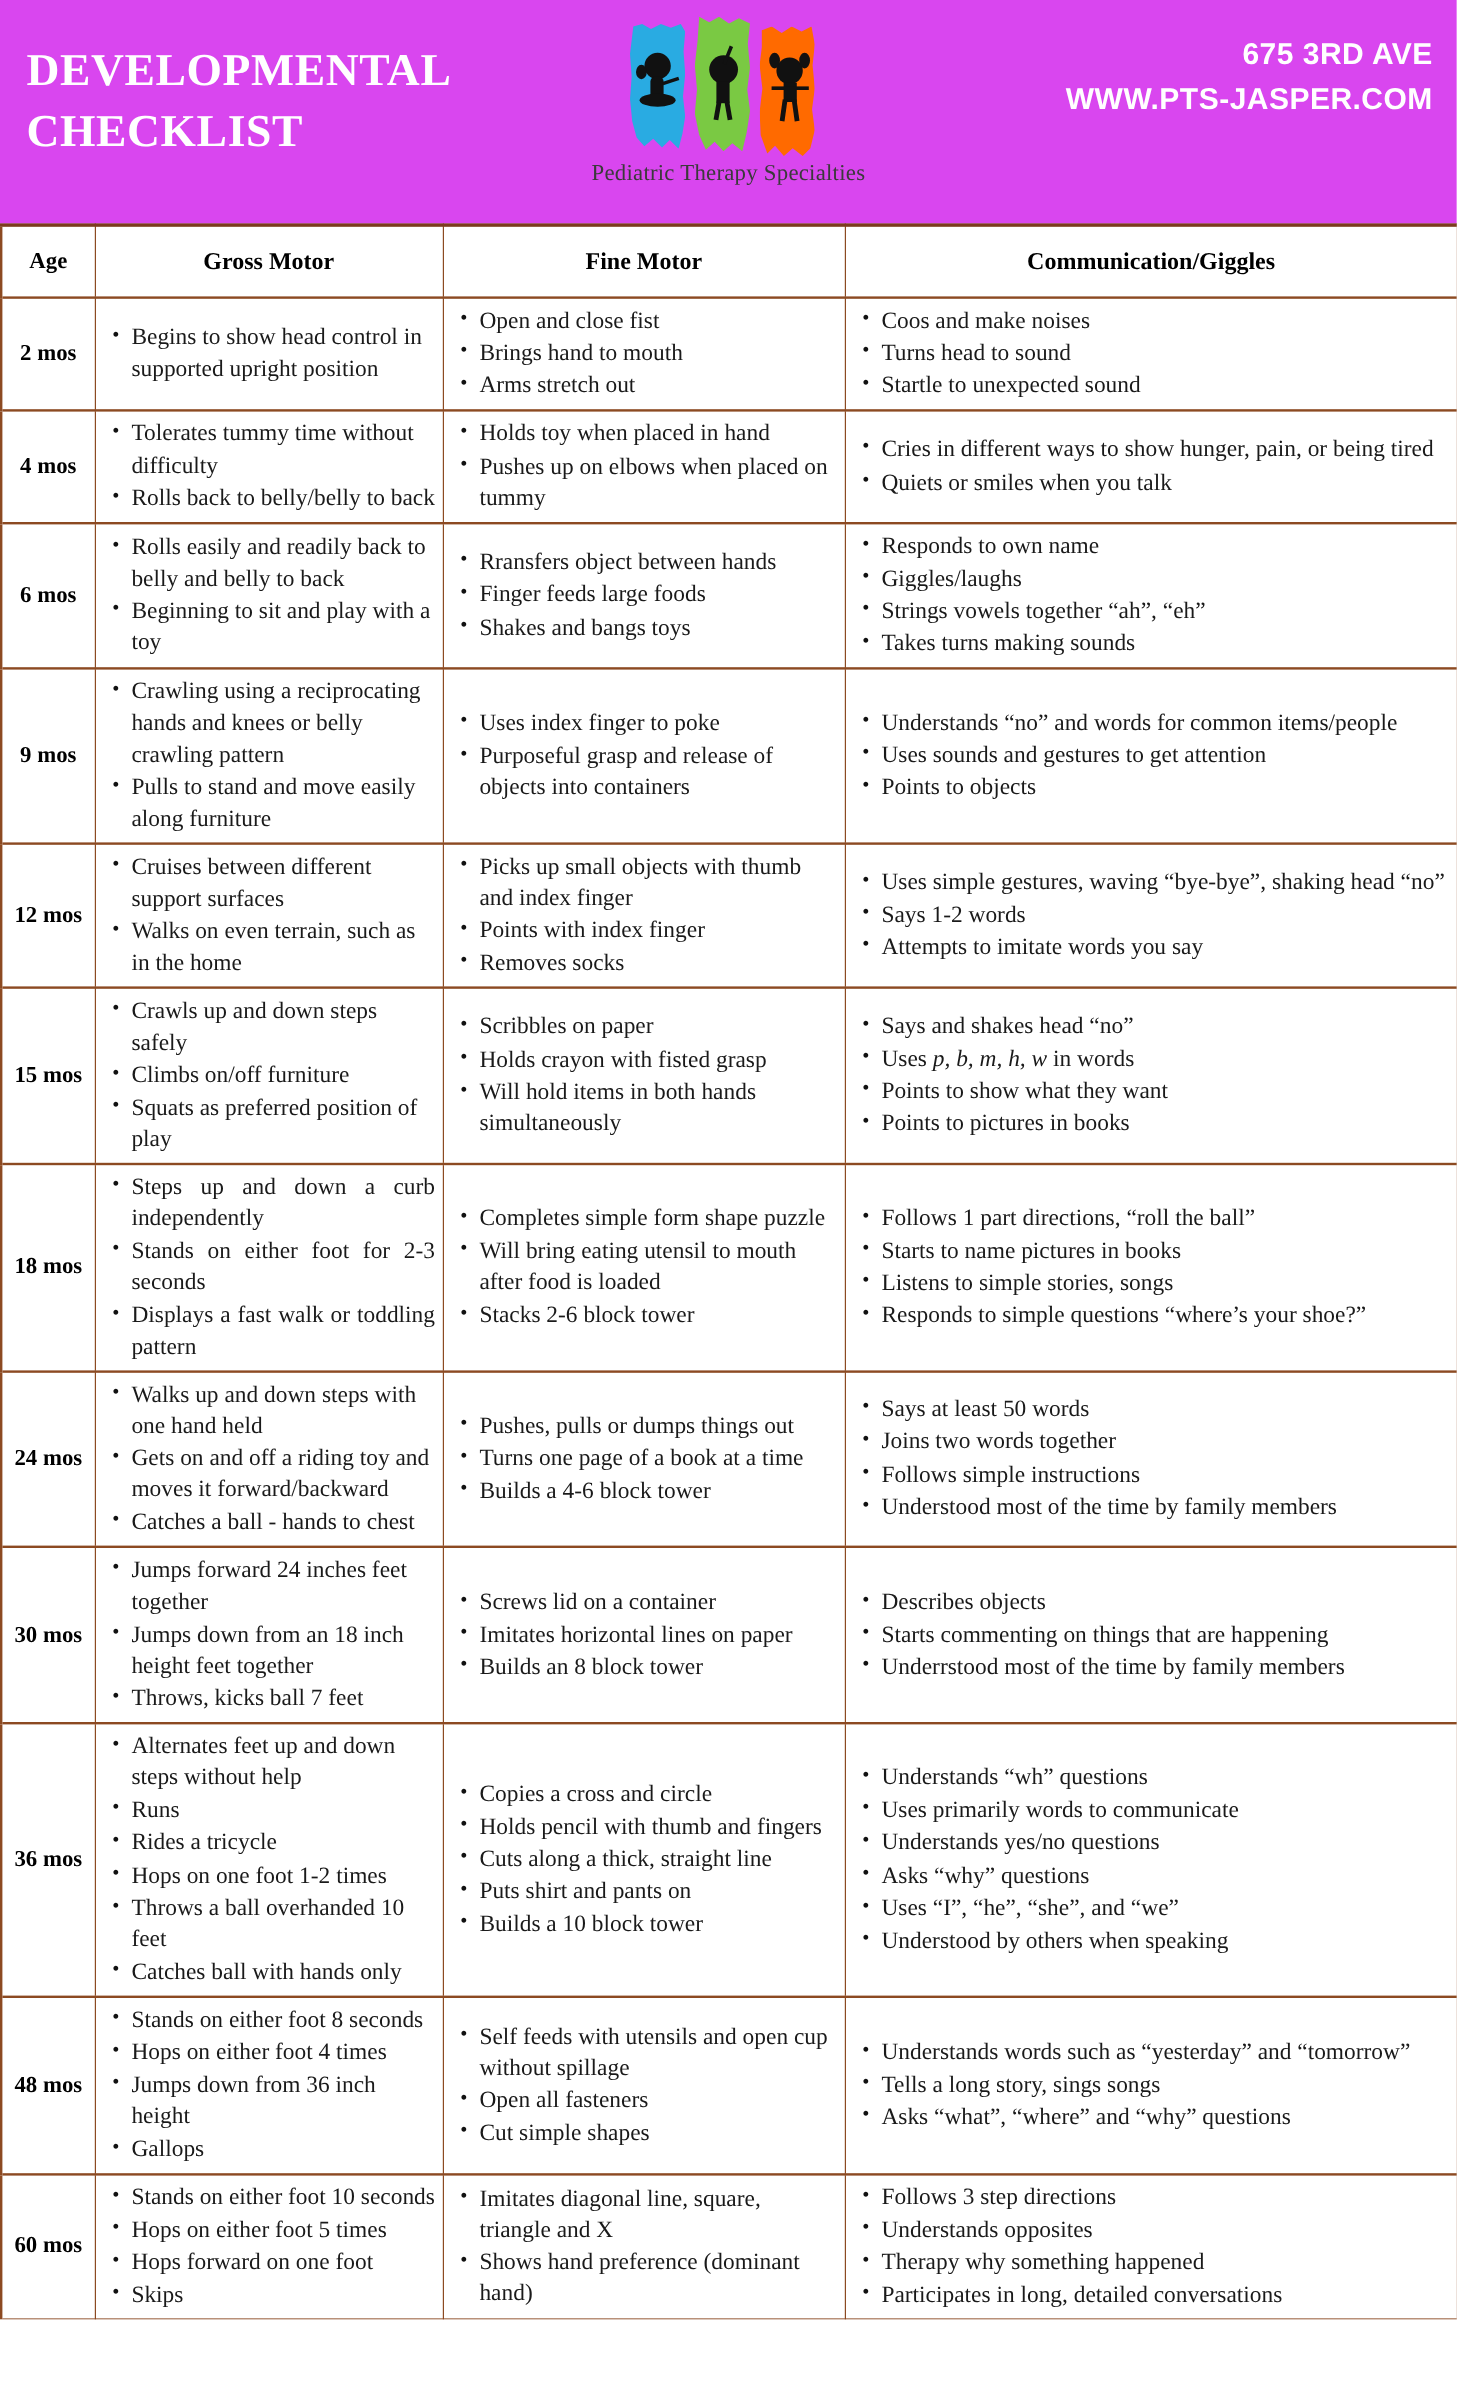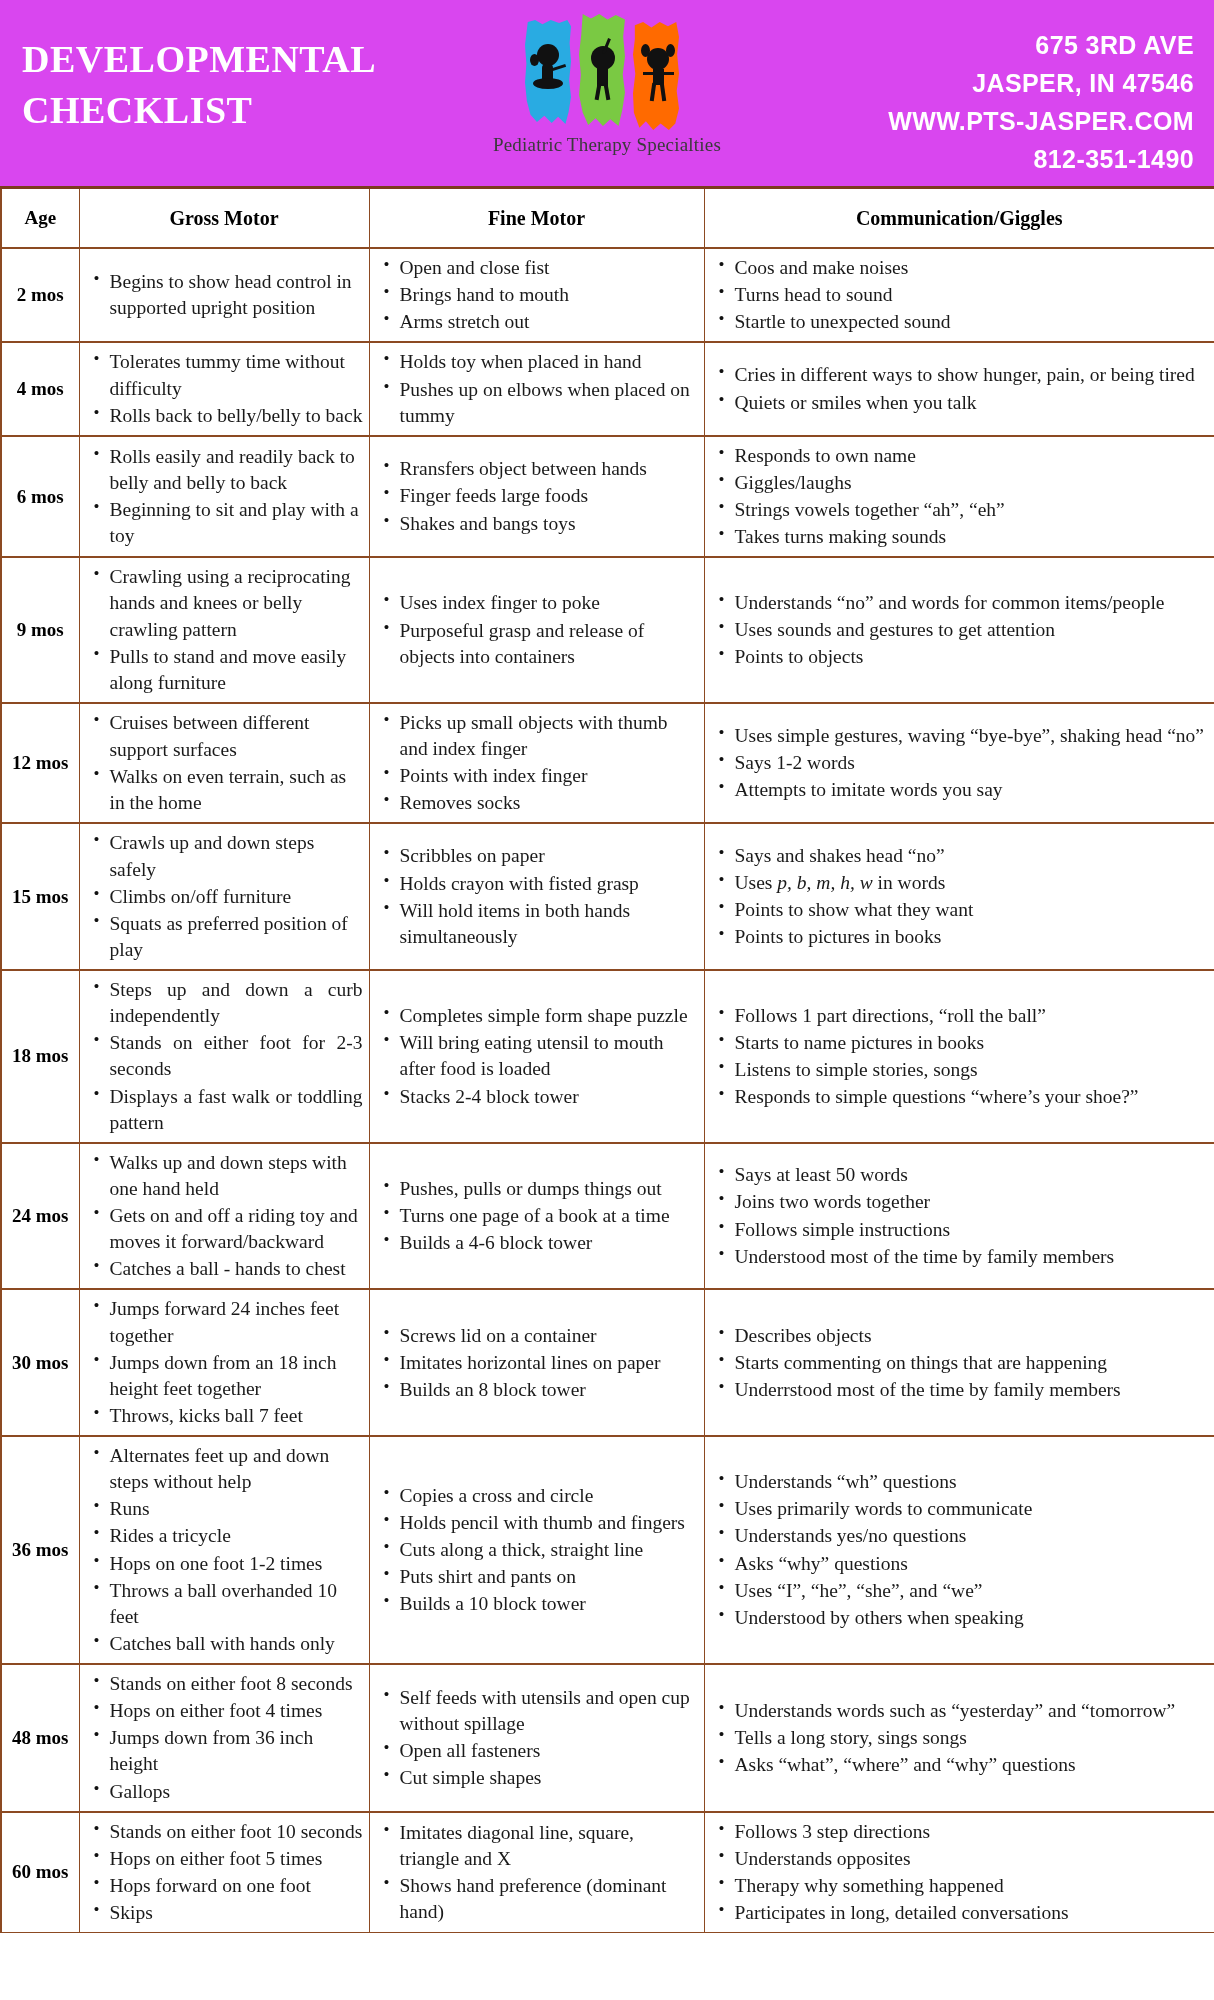--- a/index.html
+++ b/index.html
@@ -187,23 +187,21 @@
       <div class="kid" style="left:136px;top:55px;width:11px;height:16px;"></div>
       <div class="kid" style="left:126px;top:58px;width:31px;height:3px;"></div>
       <div class="kid" style="left:134px;top:69px;width:4px;height:18px;transform:rotate(8deg);"></div>
       <div class="kid" style="left:144px;top:69px;width:4px;height:18px;transform:rotate(-8deg);"></div>
     </div>
     <div class="logo-caption">Pediatric Therapy Specialties</div>
   </div>
 
   <div class="banner-contact">
     <div>675 3rd Ave</div>
-    <div>Jasper, IN 47546</div>
     <div>www.pts-jasper.com</div>
-    <div>812-351-1490</div>
   </div>
 </div>
 
 <table class="checklist">
   <colgroup>
     <col class="c-age">
       <col class="c-gm">
       <col class="c-fm">
       <col class="c-cs">
   </colgroup>
@@ -359,21 +357,21 @@
           <ul class="items justify">
             <li>Steps up and down a curb independently</li>
             <li>Stands on either foot for 2-3 seconds</li>
             <li>Displays a fast walk or toddling pattern</li>
           </ul>
         </td>
         <td class="col-cell">
           <ul class="items">
             <li>Completes simple form shape puzzle</li>
             <li>Will bring eating utensil to mouth after food is loaded</li>
-            <li>Stacks 2-4 block tower</li>
+            <li>Stacks 2-6 block tower</li>
           </ul>
         </td>
         <td class="col-cell">
           <ul class="items">
             <li>Follows 1 part directions, “roll the ball”</li>
             <li>Starts to name pictures in books</li>
             <li>Listens to simple stories, songs</li>
             <li>Responds to simple questions “where’s your shoe?”</li>
           </ul>
         </td>

